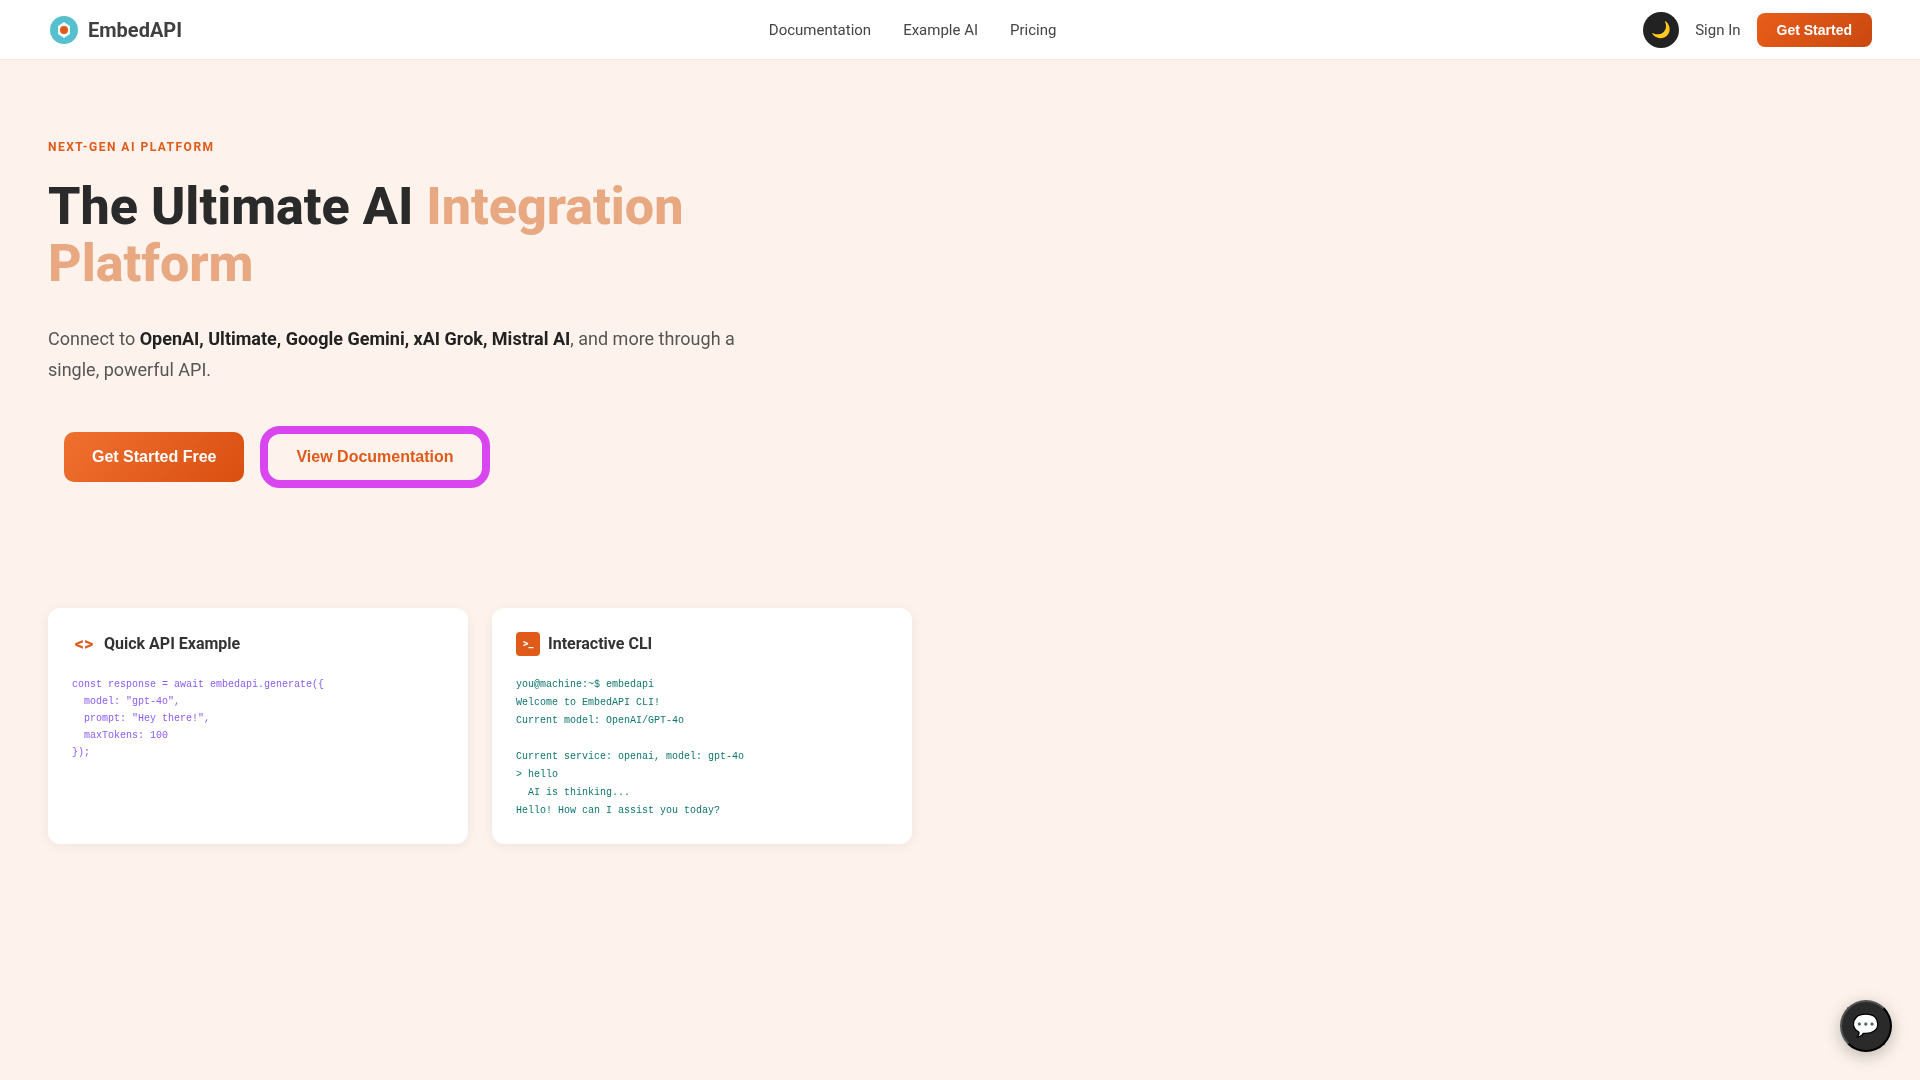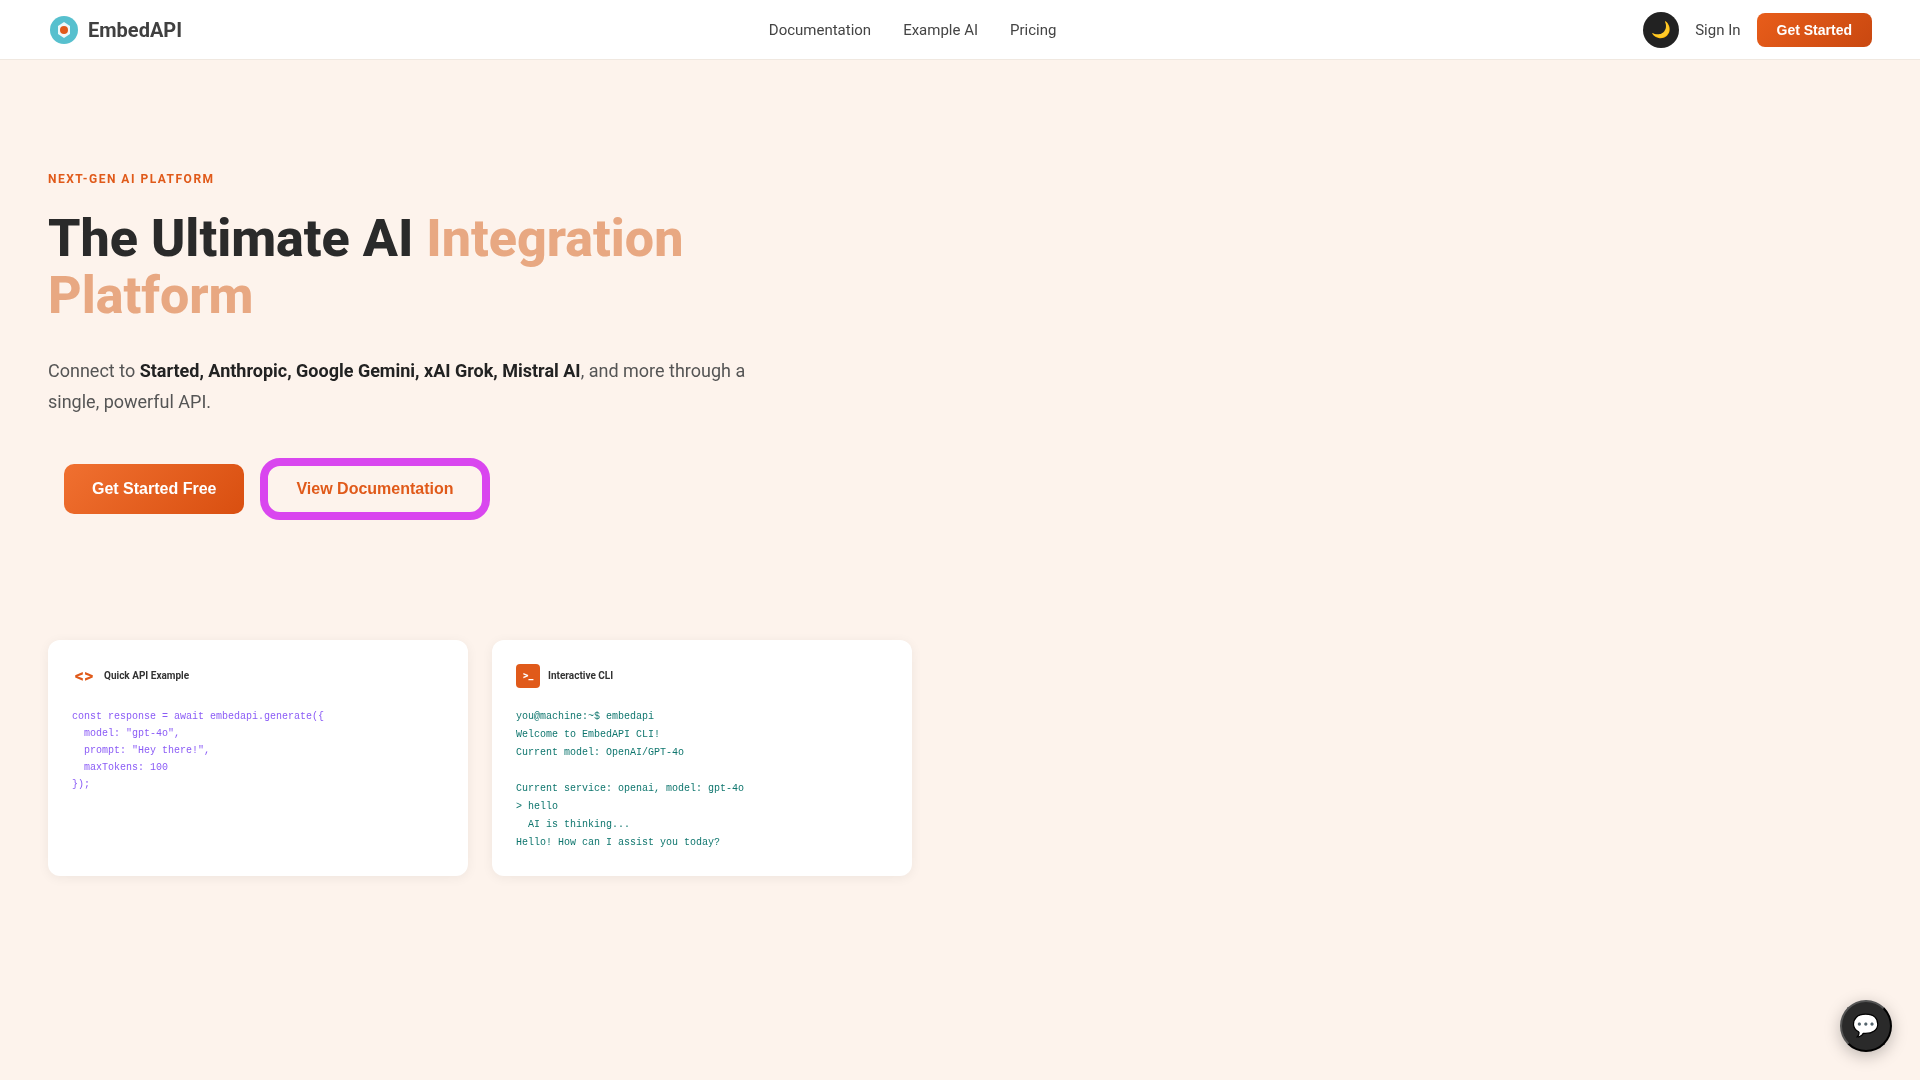--- a/index.html
+++ b/index.html
@@ -101,21 +101,20 @@
       max-width: 900px;
     }
 
     .hero-badge {
       font-size: 12px;
       font-weight: 700;
       letter-spacing: 1.5px;
       color: #e05a1a;
       text-transform: uppercase;
       margin-bottom: 24px;
-      margin-top: 32px;
     }
 
     .hero-title {
       font-size: 52px;
       font-weight: 800;
       line-height: 1.1;
       margin-bottom: 32px;
     }
 
     .hero-title-dark {
@@ -199,21 +198,21 @@
 
     .panel-icon {
       width: 24px;
       height: 24px;
       display: flex;
       align-items: center;
       justify-content: center;
     }
 
     .panel-title {
-      font-size: 10px;
+      font-size: 16px;
       font-weight: 700;
       color: #333;
     }
 
     .code-block {
       font-family: Liberation Mono, monospace;
       font-size: 10px;
       color: #8b5cf6;
       line-height: 1.7;
       white-space: pre;
@@ -294,21 +293,21 @@
 </nav>
 
 <section class="hero">
   <p class="hero-badge">NEXT-GEN AI PLATFORM</p>
 
   <h1 class="hero-title">
     <span class="hero-title-dark">The Ultimate AI </span><span class="hero-title-light">Integration Platform</span>
   </h1>
 
   <p class="hero-subtitle">
-    Connect to <strong>Started, Anthropic, Google Gemini, xAI Grok, Mistral AI</strong>, and more through a single, powerful API.
+    Connect to <strong>OpenAI, Ultimate, Google Gemini, xAI Grok, Mistral AI</strong>, and more through a single, powerful API.
   </p>
 
   <div class="cta-buttons">
     <button class="btn-primary">Get Started Free</button>
     <button class="btn-outline">View Documentation</button>
   </div>
 </section>
 
 <div class="panels-container">
 

